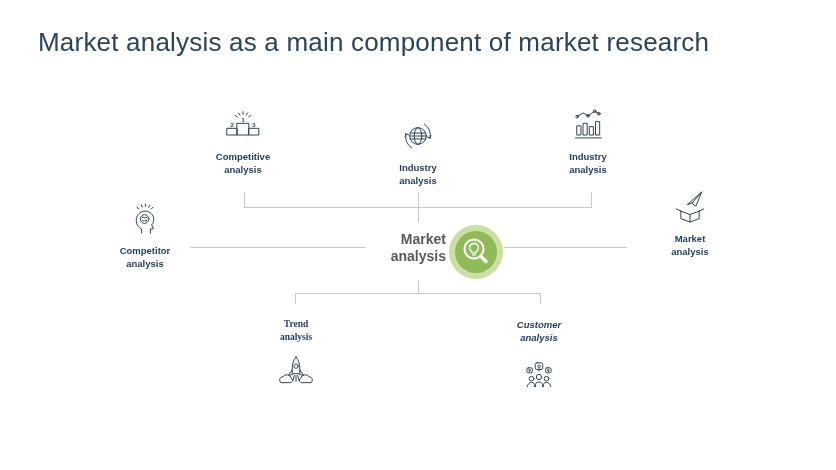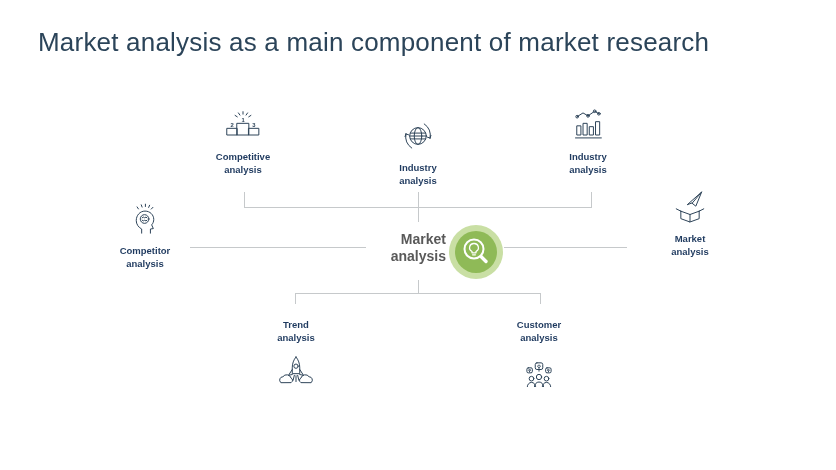--- a/index.html
+++ b/index.html
@@ -120,36 +120,36 @@
         <path d="M35 29 v9 l-11 4"></path>
         <path d="M13 29 l-5.5 -2.8 M35 29 l5.5 -2.8"></path>
         <path d="M21 21 L38 6 L31 23 L26.5 19.5 Z"></path>
         <path d="M38 6 L26.5 19.5"></path>
       </g>
     </svg>
     <div class="lbl top-margin">Market
 analysis</div>
   </div>
 
-  <div class="node" style="left:248px; top:318px;">
+  <div class="node" style="left:248px; top:318px;font-family:Liberation Serif, serif;">
     <div class="lbl">Trend
 analysis</div>
     <svg class="ico after-lbl" viewBox="0 0 48 48">
       <g class="st thin">
         <path d="M24 6 c3 3.5 4.5 8 4.5 13 v7 h-9 v-7 c0 -5 1.5 -9.5 4.5 -13 z"></path>
         <circle cx="24" cy="17" r="2.6"></circle>
         <path d="M19.5 21 l-4.5 7 4.5 -1 M28.5 21 l4.5 7 -4.5 -1"></path>
         <path d="M22 28 l-1.5 6 M26 28 l1.5 6 M24 28.5 v7"></path>
         <path d="M5.5 36.5 a4 4 0 0 1 2.8 -6.8 a5.5 5.5 0 0 1 9.8 1.6 a3 3 0 0 1 0.4 5.2 z"></path>
         <path d="M42.5 36.5 a4 4 0 0 0 -2.8 -6.8 a5.5 5.5 0 0 0 -9.8 1.6 a3 3 0 0 0 -0.4 5.2 z"></path>
       </g>
     </svg>
   </div>
 
-  <div class="node" style="left:491px; top:318px;">
+  <div class="node" style="left:491px; top:318px;font-style:italic;">
     <div class="lbl">Customer
 analysis</div>
     <svg class="ico after-lbl" viewBox="0 0 48 48">
       <g class="st thin">
         <circle cx="15" cy="32" r="2.8"></circle>
         <path d="M10 41.5 a5 5 0 0 1 10 0"></path>
         <circle cx="33" cy="32" r="2.8"></circle>
         <path d="M28 41.5 a5 5 0 0 1 10 0"></path>
         <circle cx="24" cy="30" r="3.2"></circle>
         <path d="M18.5 41.5 a5.5 5.5 0 0 1 11 0"></path>

